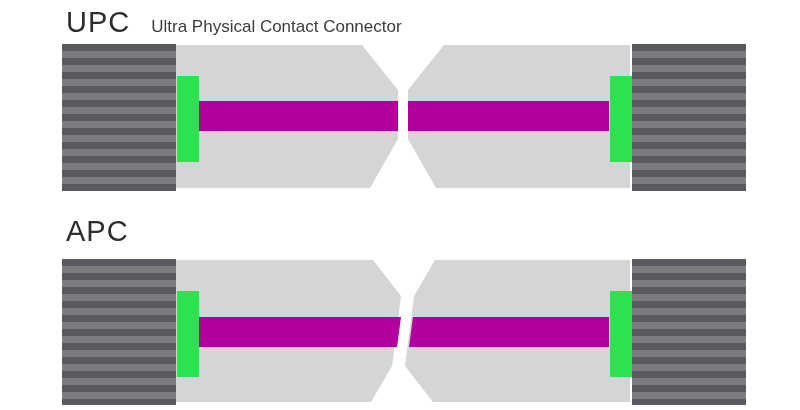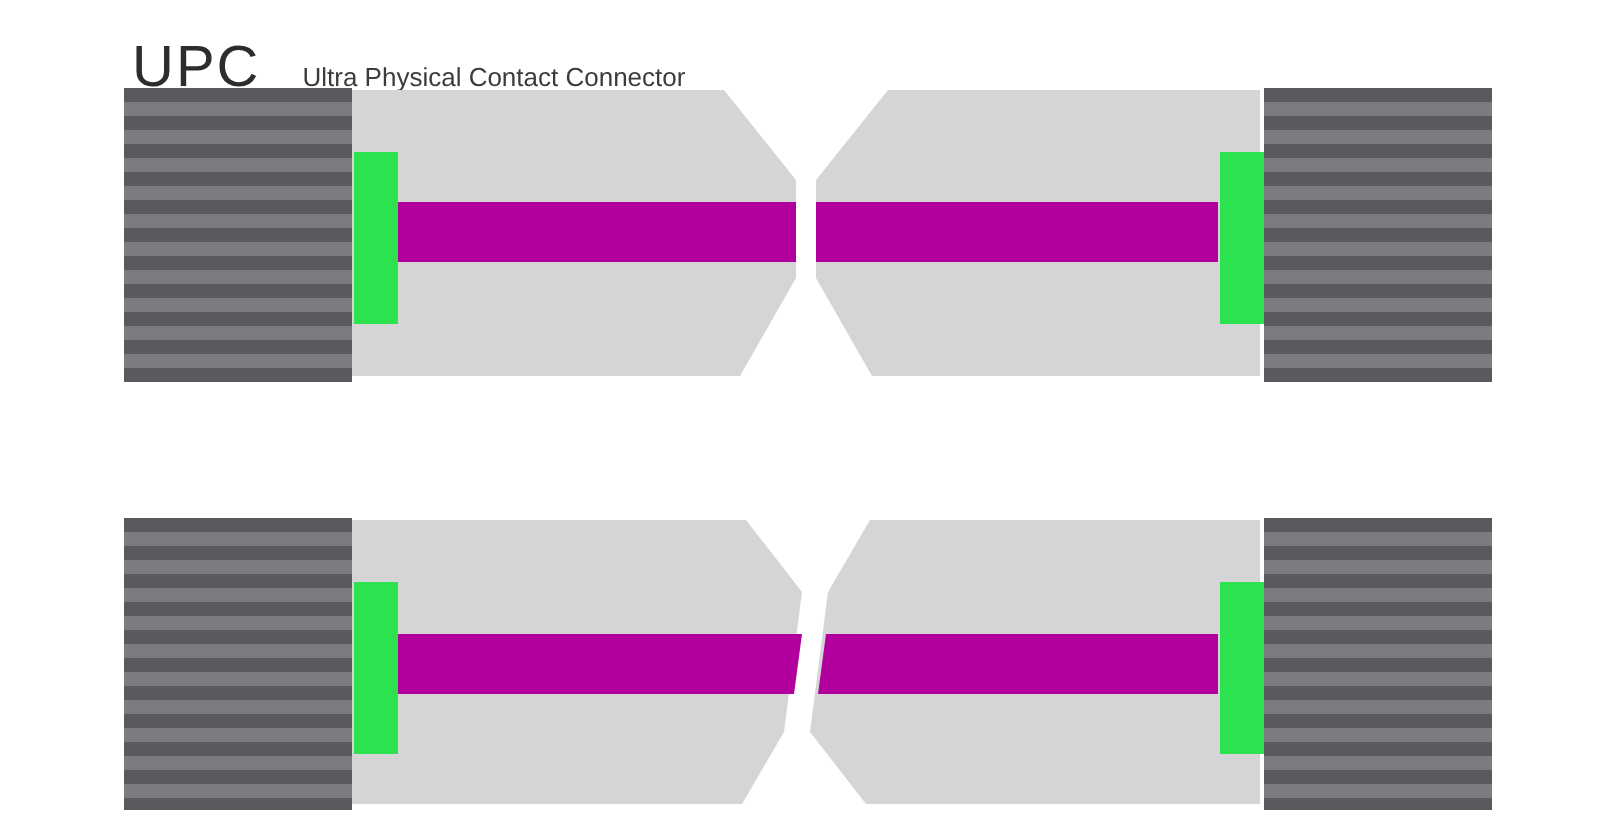--- a/index.html
+++ b/index.html
@@ -24,26 +24,26 @@
     gap: 21px;
     white-space: nowrap;
   }
   .abbr {
     font-size: 29px;
     font-weight: 400;
     letter-spacing: 1px;
     color: var(--heading_text, #2d2d2d);
   }
   .subtitle {
-    font-size: 13px;
+    font-size: 17px;
     font-weight: 400;
     color: var(--subtitle_text, #3c3c3c);
   }
   .diagram { position: absolute; left: 0; display: block; }
-  #upc-header { top: 18px; }
+  #upc-header { top: 6px; }
   #upc-diagram { top: 44px; }
   #apc-header { top: 215px; }
   #apc-diagram { top: 259px; }
 </style>
 </head>
 <body>
 
 <div class="page">
 
   <section class="connector-section">
@@ -69,20 +69,21 @@
       <rect x="197" y="57" width="201" height="30" style="fill:var(--fiber_magenta)"></rect>
       <rect x="408" y="57" width="201" height="30" style="fill:var(--fiber_magenta)"></rect>
 
       <rect x="177" y="32" width="22" height="86" style="fill:var(--endface_green)"></rect>
       <rect x="610" y="32" width="22" height="86" style="fill:var(--endface_green)"></rect>
     </svg>
   </section>
 
   <section class="connector-section">
     <header class="section-header" id="apc-header">
+      <span class="abbr">APC</span>
     </header>
 
     <svg class="diagram" id="apc-diagram" width="800" height="147" viewBox="0 0 800 147">
       <defs>
         <pattern id="stripes-apc" width="14" height="14" patternUnits="userSpaceOnUse" patternTransform="rotate(90)">
           <rect x="0" y="0" width="7" height="14" style="fill:var(--cable_stripe_dark)"></rect>
           <rect x="7" y="0" width="7" height="14" style="fill:var(--cable_stripe_light)"></rect>
         </pattern>
       </defs>
 

